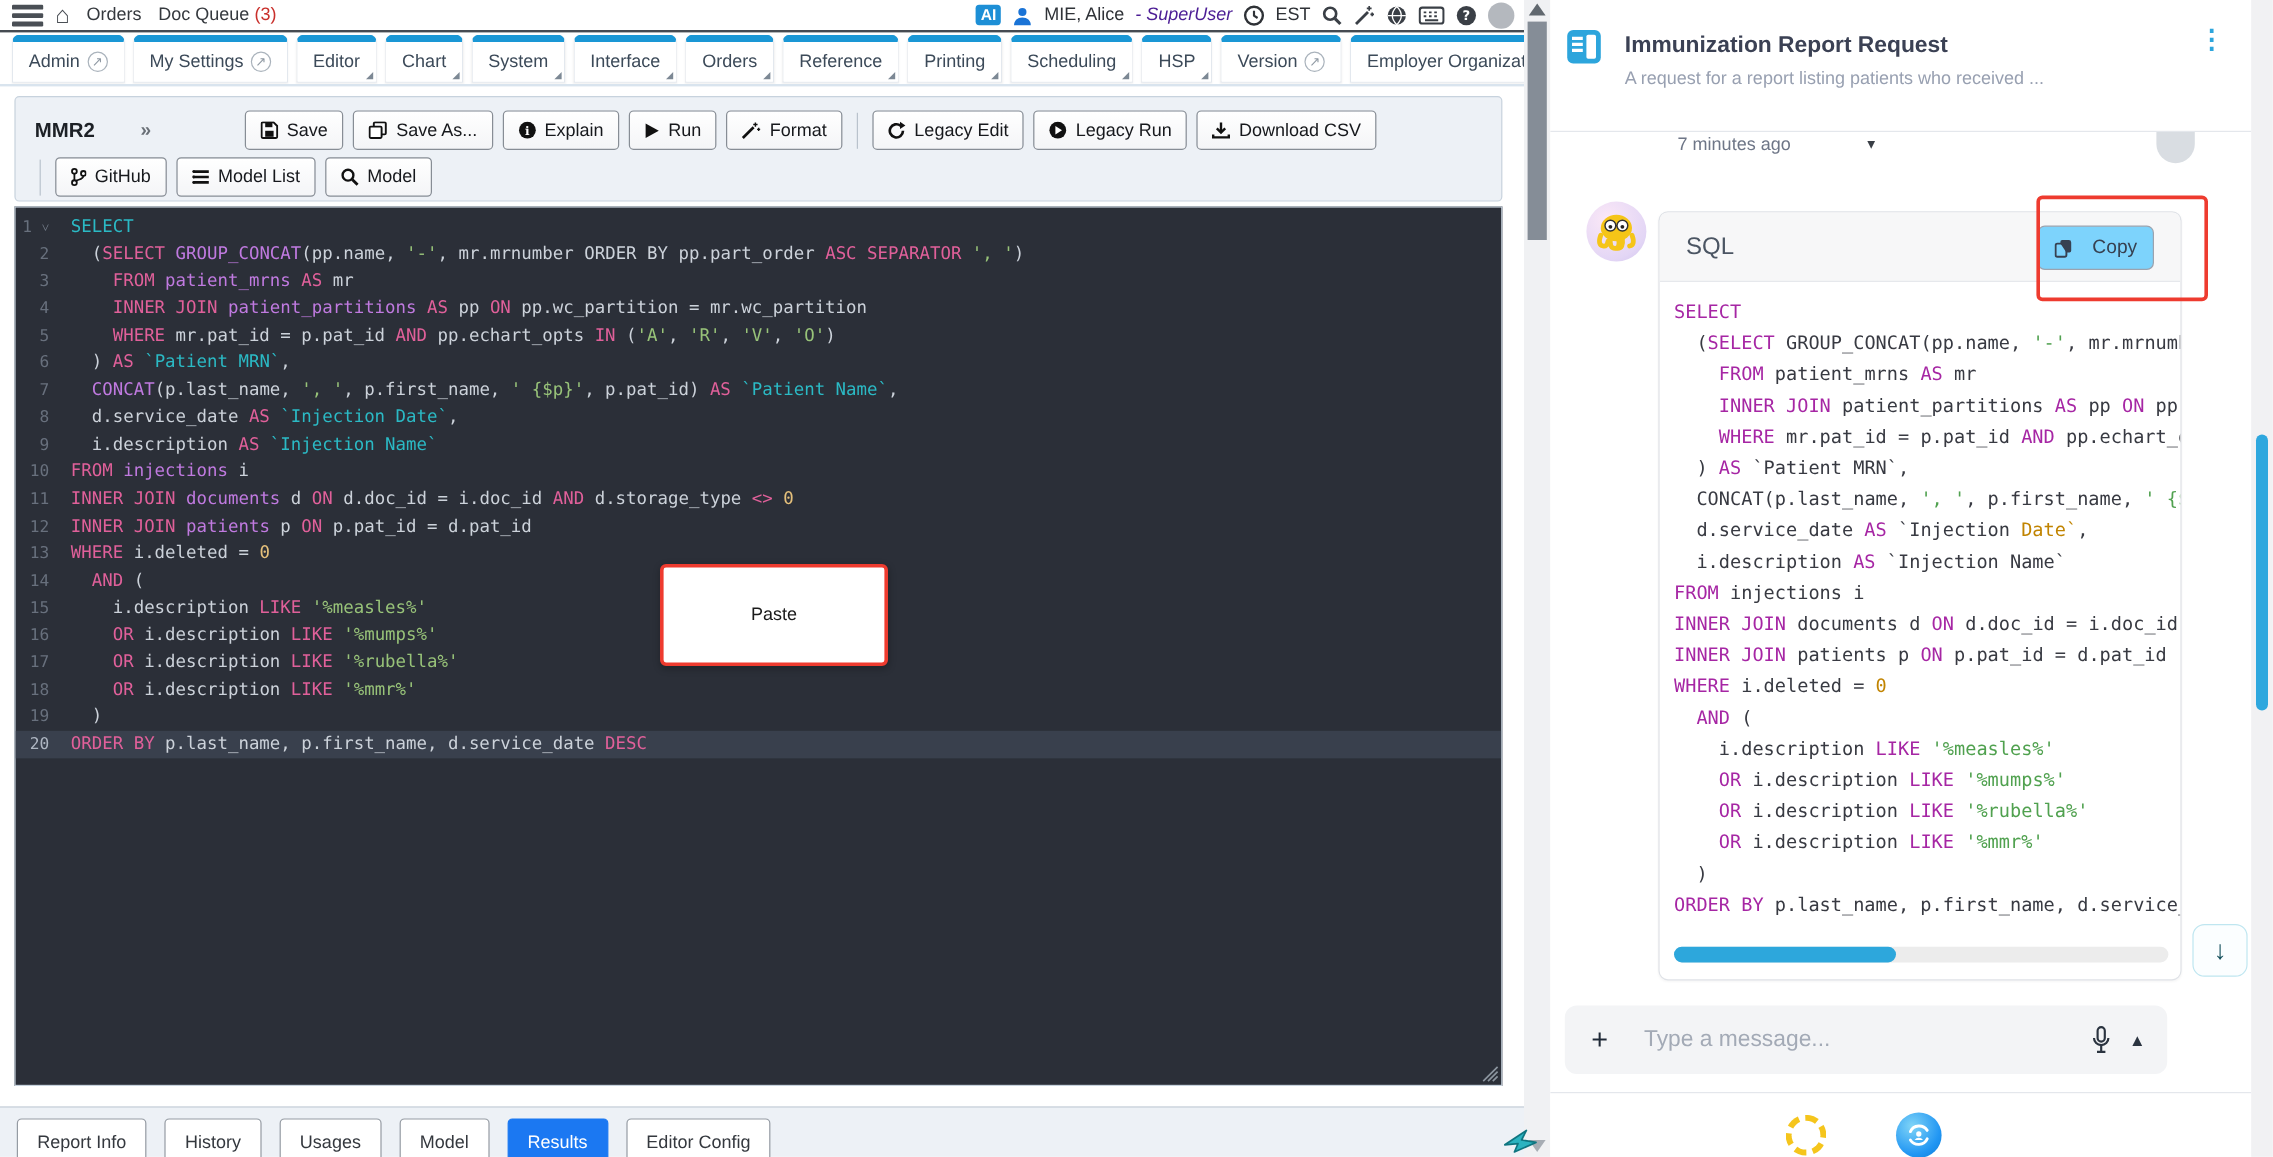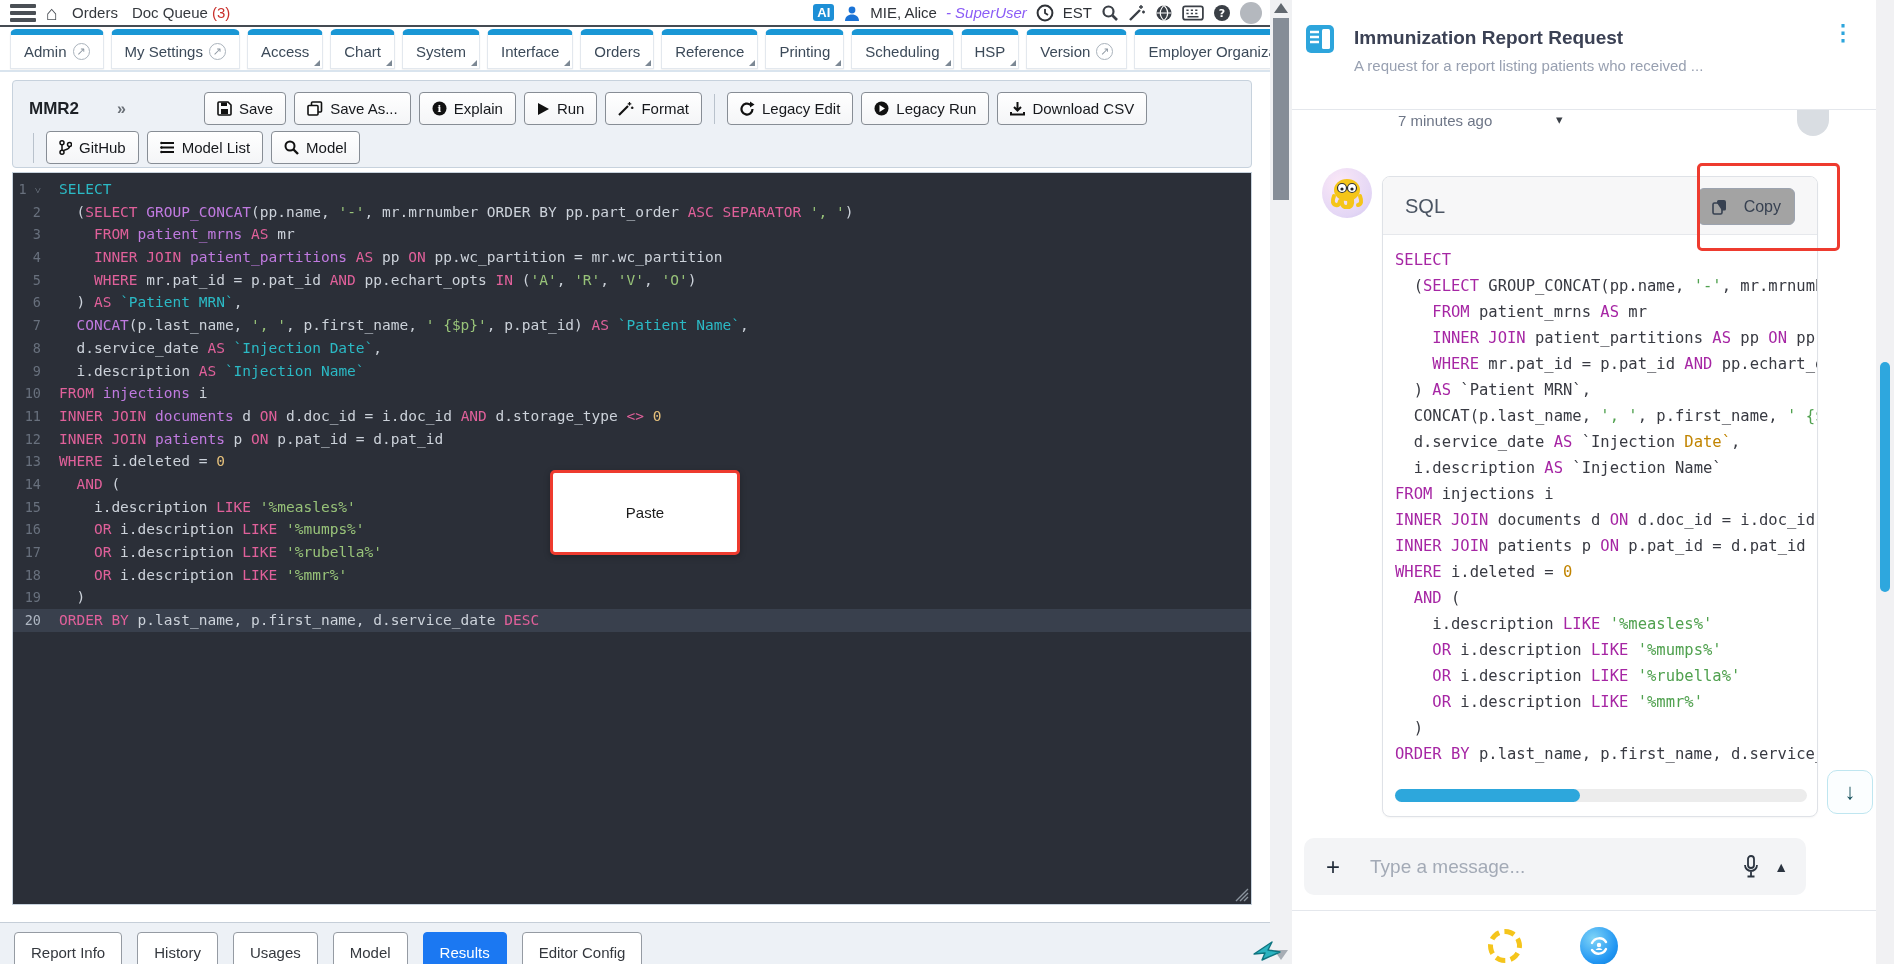--- a/index.html
+++ b/index.html
@@ -9,21 +9,21 @@
   #topbar { position:absolute; left:0; top:0; width:1270px; height:27px; background:#fff;
     border-bottom:2px solid #454b52; display:flex; align-items:center; }
   .burger { width:26px; height:18px; margin-left:10px; display:flex; flex-direction:column; justify-content:space-between; cursor:pointer; }
   .burger span { display:block; height:4px; background:#4a4f55; border-radius:1px; }
   .home { margin-left:10px; font-size:20px; color:#4a4f55; line-height:1; font-weight:bold; }
   .crumb { margin-left:14px; font-size:15px; color:#35393e; }
   .crumb .cnt { color:#c9302c; }
   .tb-right { margin-left:auto; display:flex; align-items:center; gap:9px; padding-right:8px; }
   .ai-badge { background:#1d8fd6; color:#fff; font-weight:bold; font-size:13px; padding:1px 4px; border-radius:3px; }
   .usr { font-size:15px; color:#2f3237; }
-  .role { font-size:15px; font-style:italic; color:#8b5cf6; }
+  .role { font-size:15px; font-style:italic; color:#4c1d95; }
   .tbicon { width:18px; height:18px; display:inline-block; }
   .avatar-dot { width:22px; height:22px; background:#b4b8be; border-radius:50%; }
   
   #tabrow { position:absolute; left:0; top:29px; width:1270px; height:43px; background:#fff;
     border-bottom:2px solid #d9e4ee; display:flex; align-items:flex-start; gap:7px; padding-left:10px; overflow:hidden; }
   .ntab { position:relative; background:#fff; border:1px solid #e3e8ee; border-top:6px solid #1a97d5;
     border-radius:6px 6px 0 0; height:40px; display:flex; align-items:center; gap:6px; padding:0 13px;
     font-size:15px; color:#3c4a59; white-space:nowrap; cursor:pointer; box-shadow:0 1px 2px rgba(0,0,0,.06); }
   .ntab .ext { width:17px; height:17px; border:1px solid #aab3bc; border-radius:50%; color:#8f99a3;
     font-size:11px; display:flex; align-items:center; justify-content:center; }
@@ -76,21 +76,21 @@
   .rp-time { position:absolute; left:106px; top:112px; font-size:15px; color:#6e7687; }
   .rp-time-caret { position:absolute; left:264px; top:112px; font-size:13px; color:#3a3f46; cursor:pointer; }
   .ghost-circle { position:absolute; left:505px; top:110px; width:32px; height:26px; background:#d9dde2; border-radius:0 0 16px 16px; }
   .msg-avatar { position:absolute; left:30px; top:168px; width:50px; height:50px; border-radius:50%;
     background:radial-gradient(circle at 35% 30%, #fbe8f7, #e3d6f5 70%, #cfc3ee); overflow:hidden; }
   
   .card { position:absolute; left:90px; top:176px; width:436px; height:641px; background:#fff;
     border:1px solid #dfe2e7; border-radius:8px; overflow:hidden; box-shadow:0 1px 2px rgba(0,0,0,.04); }
   .card-head { height:58px; background:#f7f7f8; border-bottom:1px solid #e6e8ec; position:relative; }
   .card-label { position:absolute; left:22px; top:18px; font-size:20px; color:#4b5563; }
-  .copy-btn { position:absolute; right:22px; top:11px; height:37px; padding:0 13px; background:#a3a3a3;
+  .copy-btn { position:absolute; right:22px; top:11px; height:37px; padding:0 13px; background:#7dd3fc;
     border:1px solid #9ca3af; border-radius:6px; display:flex; align-items:center; gap:17px;
     font-size:16px; color:#374151; cursor:pointer; }
   .card-code { padding:12px 0 0 12px; font-family:"DejaVu Sans Mono", monospace; font-size:15.5px;
     white-space:pre; overflow:hidden; width:434px; }
   .card-code .cline { height:26px; line-height:26px; }
   .lt .tk-k, .lt .tk-c { color:#a626a4; } .lt .tk-f, .lt .tk-i, .lt .tk-b { color:#383a42; }
   .lt .tk-s { color:#50a14f; } .lt .tk-n, .lt .tk-bd { color:#c18401; }
   .hbar { position:absolute; left:12px; bottom:14px; width:412px; height:13px; background:#ececec; border-radius:7px; }
   .hbar .fill { width:45%; height:100%; background:#2da7dc; border-radius:7px; }
   .dn-btn { position:absolute; left:535px; top:770px; width:46px; height:44px; background:#fbfeff;
@@ -174,21 +174,21 @@
 <div id="tabrow">
     <div class="ntab">
       <span>Admin</span>
       <span class="ext">↗</span>
     </div>
     <div class="ntab">
       <span>My Settings</span>
       <span class="ext">↗</span>
     </div>
     <div class="ntab">
-      <span>Access</span>
+      <span>Editor</span>
       <span class="dd"></span>
     </div>
     <div class="ntab">
       <span>Chart</span>
       <span class="dd"></span>
     </div>
     <div class="ntab">
       <span>System</span>
       <span class="dd"></span>
     </div>

